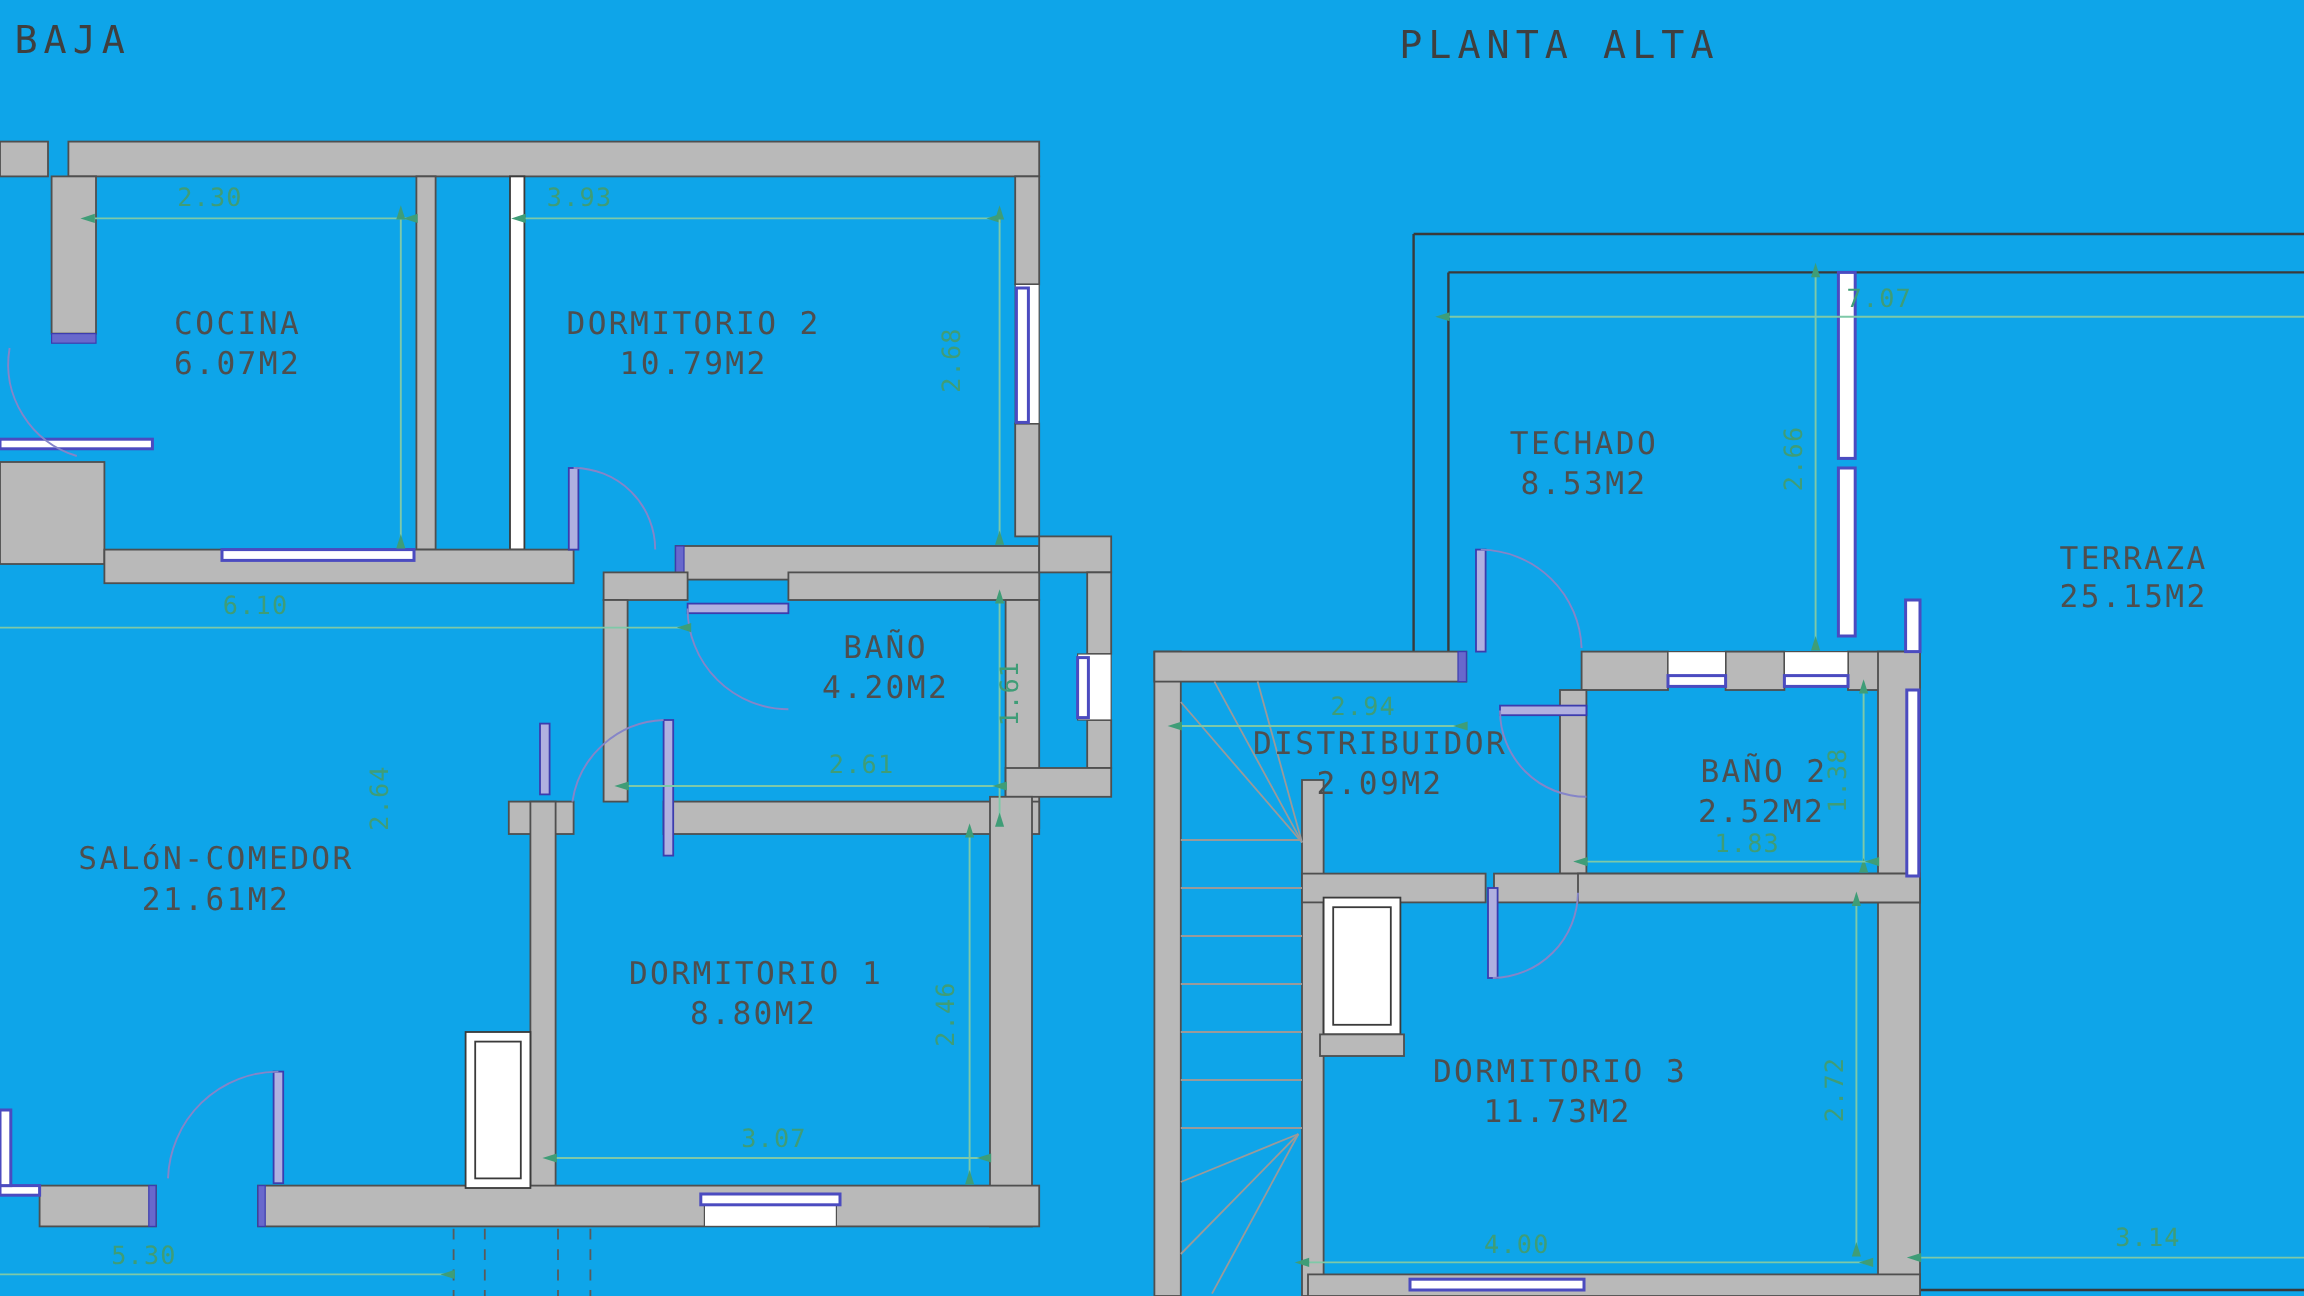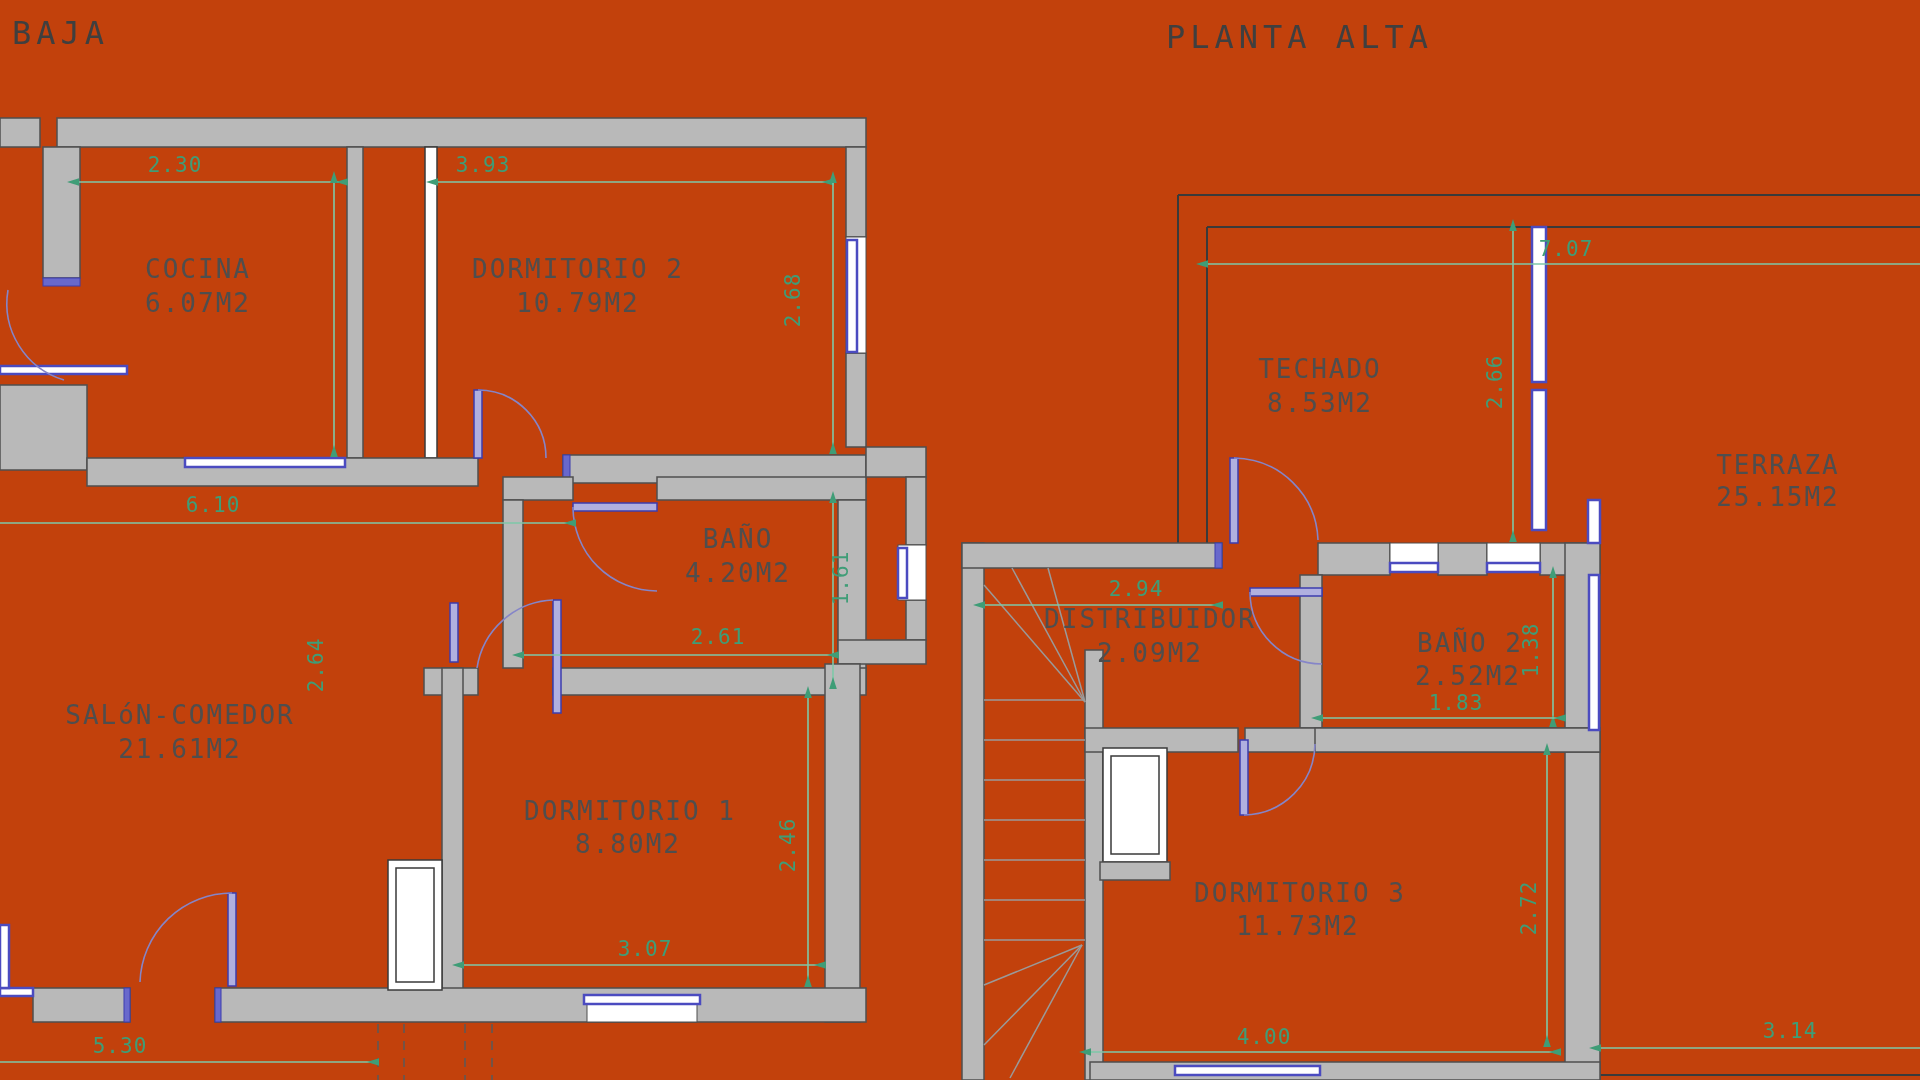--- a/index.html
+++ b/index.html
@@ -1,16 +1,16 @@
 <!DOCTYPE html>
 <html><head>
 <meta charset="utf-8">
 <style>
   html,body{margin:0;padding:0;background:#ffffff;}
-  .canvas-wrap{width:1920px;height:1080px;overflow:hidden;background:#c2410c;}
+  .canvas-wrap{width:1920px;height:1080px;overflow:hidden;background:#0ea5e9;}
   svg{display:block;}
   svg text{font-family:"DejaVu Sans Mono","Liberation Mono",monospace;}
   .room-label{fill:#4e4e4e;font-size:26px;letter-spacing:2px;text-anchor:middle;}
   .title-label{fill:#3f3f3f;font-size:32px;letter-spacing:5px;}
   .dim-label{fill:#3f9d77;font-size:21px;letter-spacing:1px;text-anchor:middle;}
   .wall{fill:#b9b9b9;stroke:#4f4f4f;stroke-width:1.5;}
   .thinwall{fill:#ffffff;stroke:#3a3a3a;stroke-width:1.5;}
   .roofline{stroke:#3a3a3a;stroke-width:2;fill:none;}
   .win{fill:#ffffff;stroke:#4b4bc0;stroke-width:2.5;}
   .winrecess{fill:#ffffff;stroke:#4f4f4f;stroke-width:1;}

